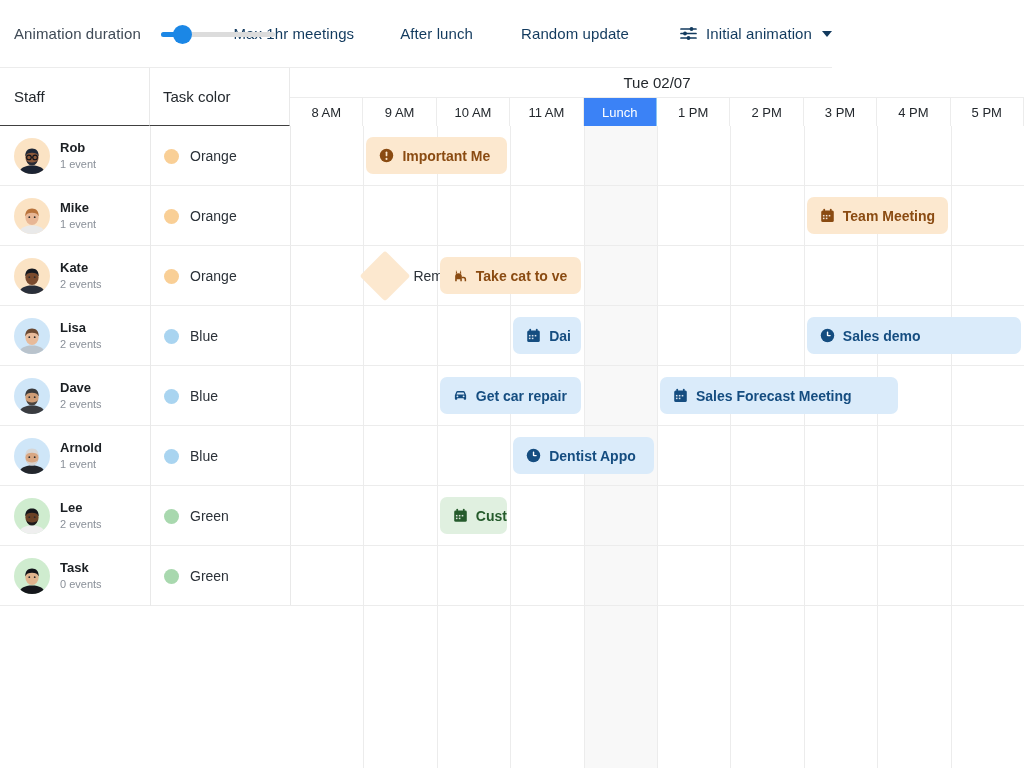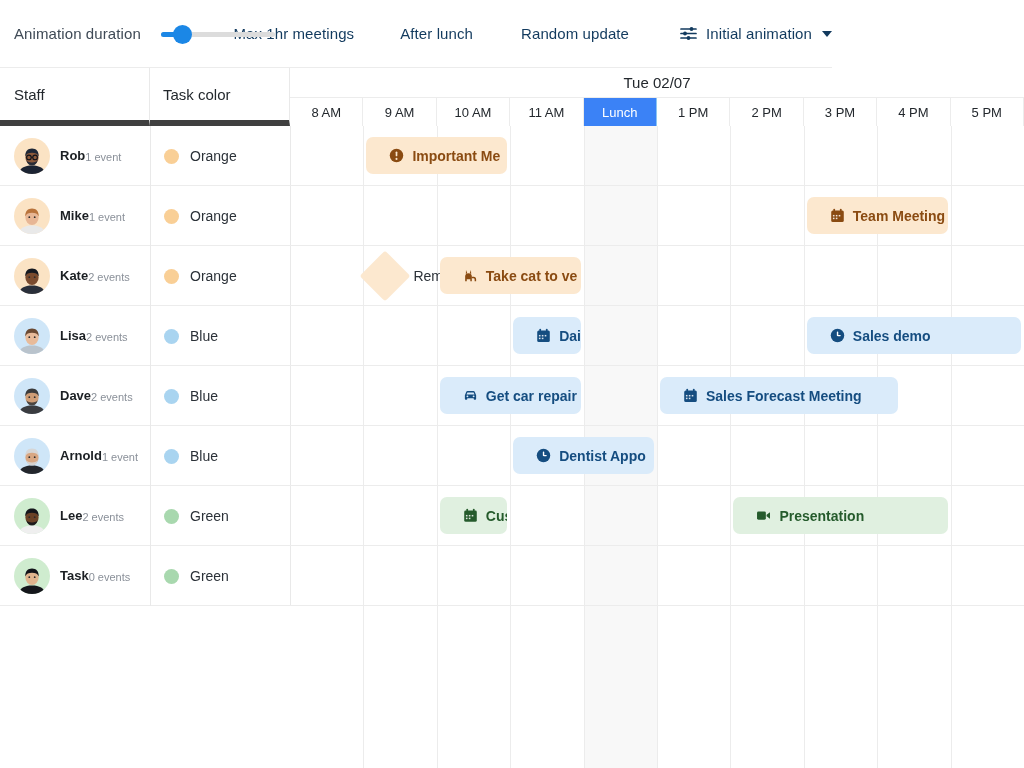--- a/index.html
+++ b/index.html
@@ -71,21 +71,21 @@
   
   .colhead {
     position: absolute; left: 0; top: 0;
     width: 1024px; height: 58px;
   }
   .hd-staff, .hd-color {
     position: absolute; top: 0; height: 58px;
     display: flex; align-items: center;
     font-size: 15px; color: #23282d;
     border-right: 1px solid #e9e9e9;
-    border-bottom: 6px solid #404040;
+    border-bottom: 1px solid #404040;
     background: #fff;
   }
   .hd-staff { left: 0; width: 150px; padding-left: 14px; }
   .hd-color { left: 150px; width: 140px; padding-left: 13px; }
 
   .hd-date {
     position: absolute; left: 290px; top: 0;
     width: 734px; height: 30px;
     display: flex; align-items: center; justify-content: center;
     font-size: 15px; color: #23282d;
@@ -131,38 +131,38 @@
   }
   .avatar {
     width: 36px; height: 36px; border-radius: 50%;
     flex: 0 0 36px; position: relative; overflow: hidden;
   }
   .avatar .face {
     position: absolute; left: 50%; bottom: 0;
     transform: translateX(-50%);
     width: 30px; height: 30px;
   }
-  .staff-text { display: flex; flex-direction: row; line-height: 1.15; }
+  .staff-text { display: flex; flex-direction: column; line-height: 1.15; }
   .staff-name { font-size: 13px; font-weight: bold; color: #1b1f23; }
   .staff-sub { font-size: 11px; color: #8a9099; margin-top: 2px; }
 
   .cell-color {
     position: absolute; left: 150px; top: 0; width: 140px; height: 60px;
     display: flex; align-items: center; gap: 11px; padding-left: 13px;
     border-left: 1px solid #e9e9e9;
   }
   .dot { width: 15px; height: 15px; border-radius: 50%; flex: 0 0 15px; }
   .color-label { font-size: 14px; color: #2b3138; }
 
   
   .event {
     position: absolute; height: 37px; top: 11px;
     border-radius: 7px;
     display: flex; align-items: center; gap: 8px;
-    padding-left: 23px; padding-right: 10px;
+    padding-left: 13px; padding-right: 10px;
     font-size: 14px; font-weight: bold;
     white-space: nowrap; overflow: hidden;
     cursor: pointer;
   }
   .event .ev-ico { flex: 0 0 auto; display: flex; align-items: center; }
   .event.orange { background: #fce8cf; color: #8a4b12; }
   .event.blue   { background: #daebfa; color: #154d80; }
   .event.green  { background: #e0f0e0; color: #255b2c; }
 
   .milestone {
@@ -505,29 +505,20 @@
               <rect x="10.6" y="0.8" width="1.8" height="3.4" rx=".9"></rect>
               <rect x="3.1" y="7.4" width="1.7" height="1.6" fill="#fff" opacity=".85"></rect>
               <rect x="6.2" y="7.4" width="1.7" height="1.6" fill="#fff" opacity=".85"></rect>
               <rect x="9.3" y="7.4" width="1.7" height="1.6" fill="#fff" opacity=".85"></rect>
               <rect x="3.1" y="10.3" width="1.7" height="1.6" fill="#fff" opacity=".85"></rect>
               <rect x="6.2" y="10.3" width="1.7" height="1.6" fill="#fff" opacity=".85"></rect>
             </svg>
           </span>
           <span>Custome</span>
         </div>
-        <div class="event green" style="left: 733.4px; width: 214.2px;">
-          <span class="ev-ico">
-            <svg width="15" height="15" viewBox="0 0 16 16" fill="#255b2c">
-              <rect x="1.1" y="3.6" width="9.4" height="8.8" rx="1.5"></rect>
-              <path d="M11.3 7.1 14.9 4.6v6.8l-3.6-2.5z"></path>
-            </svg>
-          </span>
-          <span>Presentation</span>
-        </div>
       </div>
       <div class="row" style="top: 420px;">
         <div class="cell-staff">
           <div class="avatar" style="background:#cfeccf">
             <svg class="face" viewBox="0 0 30 30">
               <path d="M2 30c0-6 5.8-8.6 13-8.6S28 24 28 30z" fill="#14161b"></path>
               <ellipse cx="15" cy="13.5" rx="6.6" ry="7.6" fill="#e0b48e"></ellipse>
               <path d="M8.2 12.4C8.2 7.3 10.8 4.6 15 4.6s6.8 2.7 6.8 7.8c-1.1-2.6-3.5-3.6-6.8-3.6s-5.7 1-6.8 3.6z" fill="#121319"></path>
               <circle cx="12.3" cy="13.2" r=".9" fill="#2b2b2b"></circle>
               <circle cx="17.7" cy="13.2" r=".9" fill="#2b2b2b"></circle>

